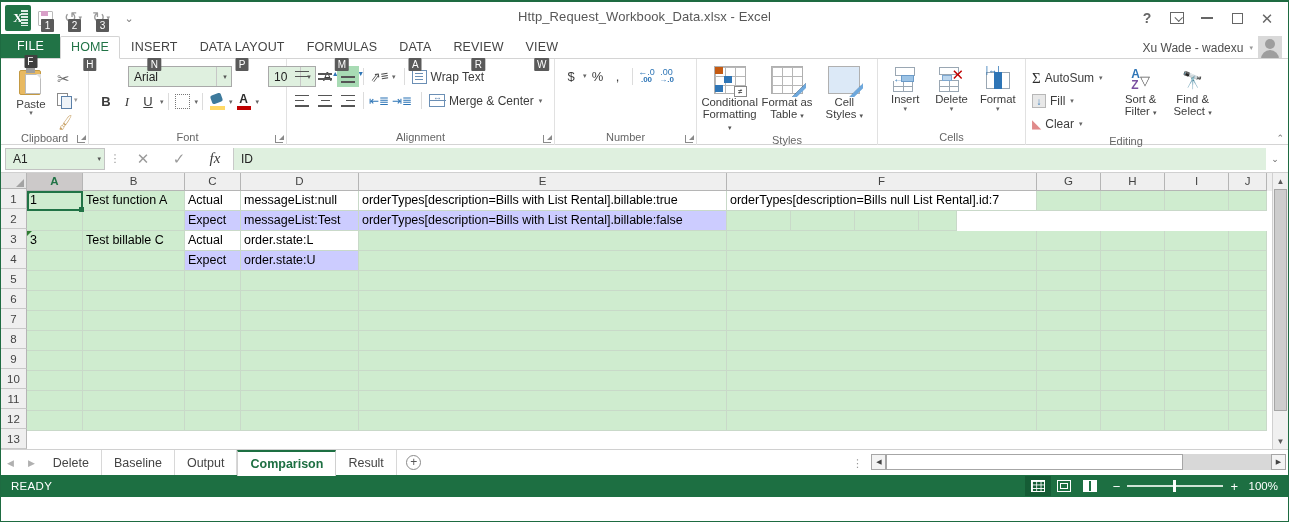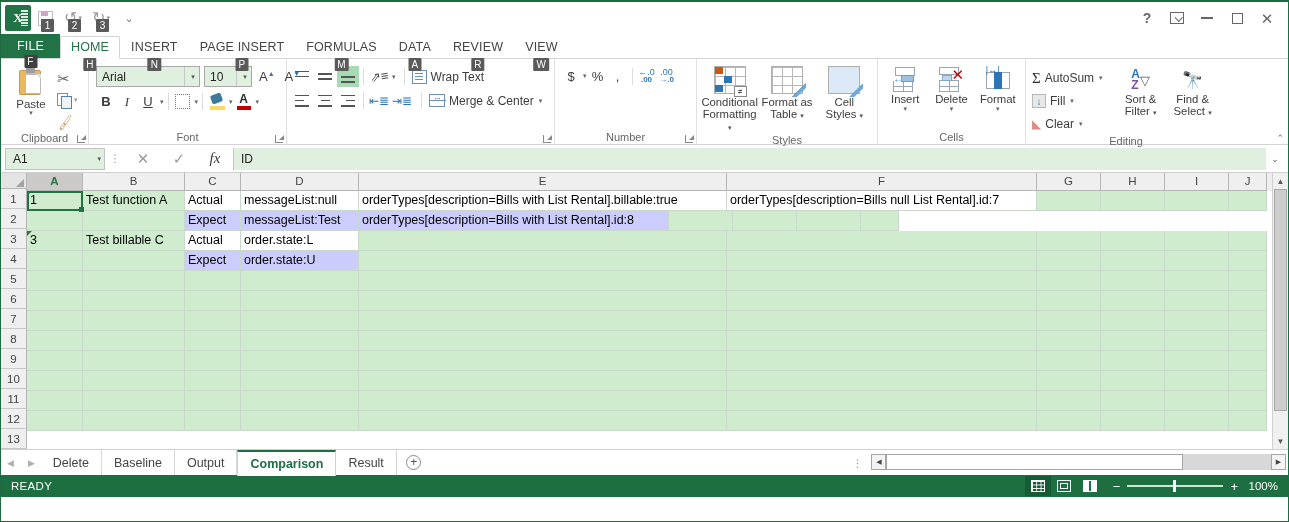--- a/index.html
+++ b/index.html
@@ -92,21 +92,21 @@
   .scissors { font-size:15px; color:#6b6b6b; line-height:1; }
   .copy-ic { width:14px;height:14px;position:relative;}
   .copy-ic:before{content:"";position:absolute;left:0;top:0;width:9px;height:11px;border:1px solid #8a8a8a;background:#fff;}
   .copy-ic:after{content:"";position:absolute;left:4px;top:3px;width:9px;height:11px;border:1px solid #5a7fa8;background:#eef3f8;}
   .brush-ic { font-size:13px; color:#c8a165; line-height:1; transform:rotate(-10deg); }
 
   
   .fontbox { display:flex; flex-direction:column; gap:4px; padding:2px 3px 0; }
   .fr1 { display:flex; align-items:center; gap:4px; }
   .combo { height:21px; background:#dff0df; border:1px solid #a9a9a9; display:flex; align-items:center;
-           padding:0 2px 0 5px; font-size:12px; color:#222; justify-content:space-between; }
+           padding:0 2px 0 5px; font-size:12px; color:#222; justify-content:space-between;margin-left:32px; }
   .combo .cv { overflow:hidden; white-space:nowrap; }
   .combo .ca { font-size:7px; color:#555; padding-left:4px; border-left:1px solid #c7c7c7; margin-left:3px;
                height:19px; display:flex;align-items:center; width:13px; justify-content:center;}
   .fontname { width:104px; }
   .fontsize { width:48px; }
   .growA { font-size:13px; color:#3c3c3c; position:relative; padding:0 3px; line-height:1; }
   .growA sup { font-size:7px; color:#2e75b6; }
   .fr2 { display:flex; align-items:center; gap:1px; }
   .ibtn { min-width:20px; height:21px; display:flex; align-items:center; justify-content:center;
           font-size:13px; color:#3c3c3c; }
@@ -295,20 +295,21 @@
       </div>
       <div class="qat-btn">
         <span class="arrowcurve">↻</span>
         <span class="tinycaret">▾</span>
         <span class="acc-badge" style="left:9px;top:14px;">3</span>
       </div>
       <div class="qat-btn">
         <span class="qat-more">⌄</span>
       </div>
     </div>
+    <div class="doctitle">Http_Request_Workbook_Data.xlsx - Excel</div>
     <div class="winbtns">
       <div class="winbtn help">?</div>
       <div class="winbtn">
           <span class="ribbonbtn-ic"></span>
         </div>
       <div class="winbtn">
           <span class="min-ic"></span>
         </div>
       <div class="winbtn">
           <span class="max-ic"></span>
@@ -327,39 +328,44 @@
       </div>
       <div class="tab active">
         <span>HOME</span>
         <span class="acc-badge">H</span>
       </div>
       <div class="tab">
         <span>INSERT</span>
         <span class="acc-badge">N</span>
       </div>
       <div class="tab">
-        <span>PAGE INSERT</span>
+        <span>DATA LAYOUT</span>
         <span class="acc-badge">P</span>
       </div>
       <div class="tab">
         <span>FORMULAS</span>
         <span class="acc-badge">M</span>
       </div>
       <div class="tab">
         <span>DATA</span>
         <span class="acc-badge">A</span>
       </div>
       <div class="tab">
         <span>REVIEW</span>
         <span class="acc-badge">R</span>
       </div>
       <div class="tab">
         <span>VIEW</span>
         <span class="acc-badge">W</span>
       </div>
+    </div>
+    <div class="userbox">
+      <span class="username">Xu Wade - wadexu</span>
+      <span class="tinycaret">▾</span>
+      <span class="avatar"></span>
     </div>
   </div>
 
   <div class="ribbon">
 
     <div class="grp" style="width:88px">
       <div class="grp-body">
         <div class="clip-paste">
           <div class="paste-ic">
             <span class="pb-board"></span>
@@ -492,20 +498,21 @@
               </span>
             <span class="vsep" style="margin-left:7px"></span>
             <span class="wrapbtn">
               <span class="merge-ic"></span>
               <span class="wtxt">Merge &amp; Center</span>
               <span class="minicar">▾</span>
             </span>
           </div>
         </div>
       </div>
+      <div class="grp-label">Alignment</div>
       <span class="dlg"></span>
     </div>
 
     <div class="grp" style="width:142px">
       <div class="grp-body">
         <div class="numbox">
           <div class="nrow">
             <span class="nb">$</span>
             <span class="minicar">▾</span>
             <span class="nb">%</span>
@@ -692,21 +699,21 @@
             <div class="cell" style="width: 64px; min-width: 64px;"></div>
             <div class="cell" style="width: 64px; min-width: 64px;"></div>
             <div class="cell" style="width: 64px; min-width: 64px;"></div>
             <div class="cell" style="width: 38px; min-width: 38px;"></div>
           </div>
           <div class="gridrow">
             <div class="cell" style="width: 56px; min-width: 56px;"></div>
             <div class="cell" style="width: 102px; min-width: 102px;"></div>
             <div class="cell lav" style="width: 56px; min-width: 56px;">Expect</div>
             <div class="cell lav" style="width: 118px; min-width: 118px;">messageList:Test</div>
-            <div class="cell lav" style="width: 310px; min-width: 310px;">orderTypes[description=Bills with List Rental].id:8</div>
+            <div class="cell lav" style="width: 368px; min-width: 368px;">orderTypes[description=Bills with List Rental].billable:false</div>
             <div class="cell" style="width: 64px; min-width: 64px;"></div>
             <div class="cell" style="width: 64px; min-width: 64px;"></div>
             <div class="cell" style="width: 64px; min-width: 64px;"></div>
             <div class="cell" style="width: 38px; min-width: 38px;"></div>
           </div>
           <div class="gridrow">
             <div class="cell" style="width: 56px; min-width: 56px;">3<span class="tri"></span></div>
             <div class="cell" style="width: 102px; min-width: 102px;">Test billable C</div>
             <div class="cell white" style="width: 56px; min-width: 56px;">Actual</div>
             <div class="cell white" style="width: 118px; min-width: 118px;">order.state:L</div>

